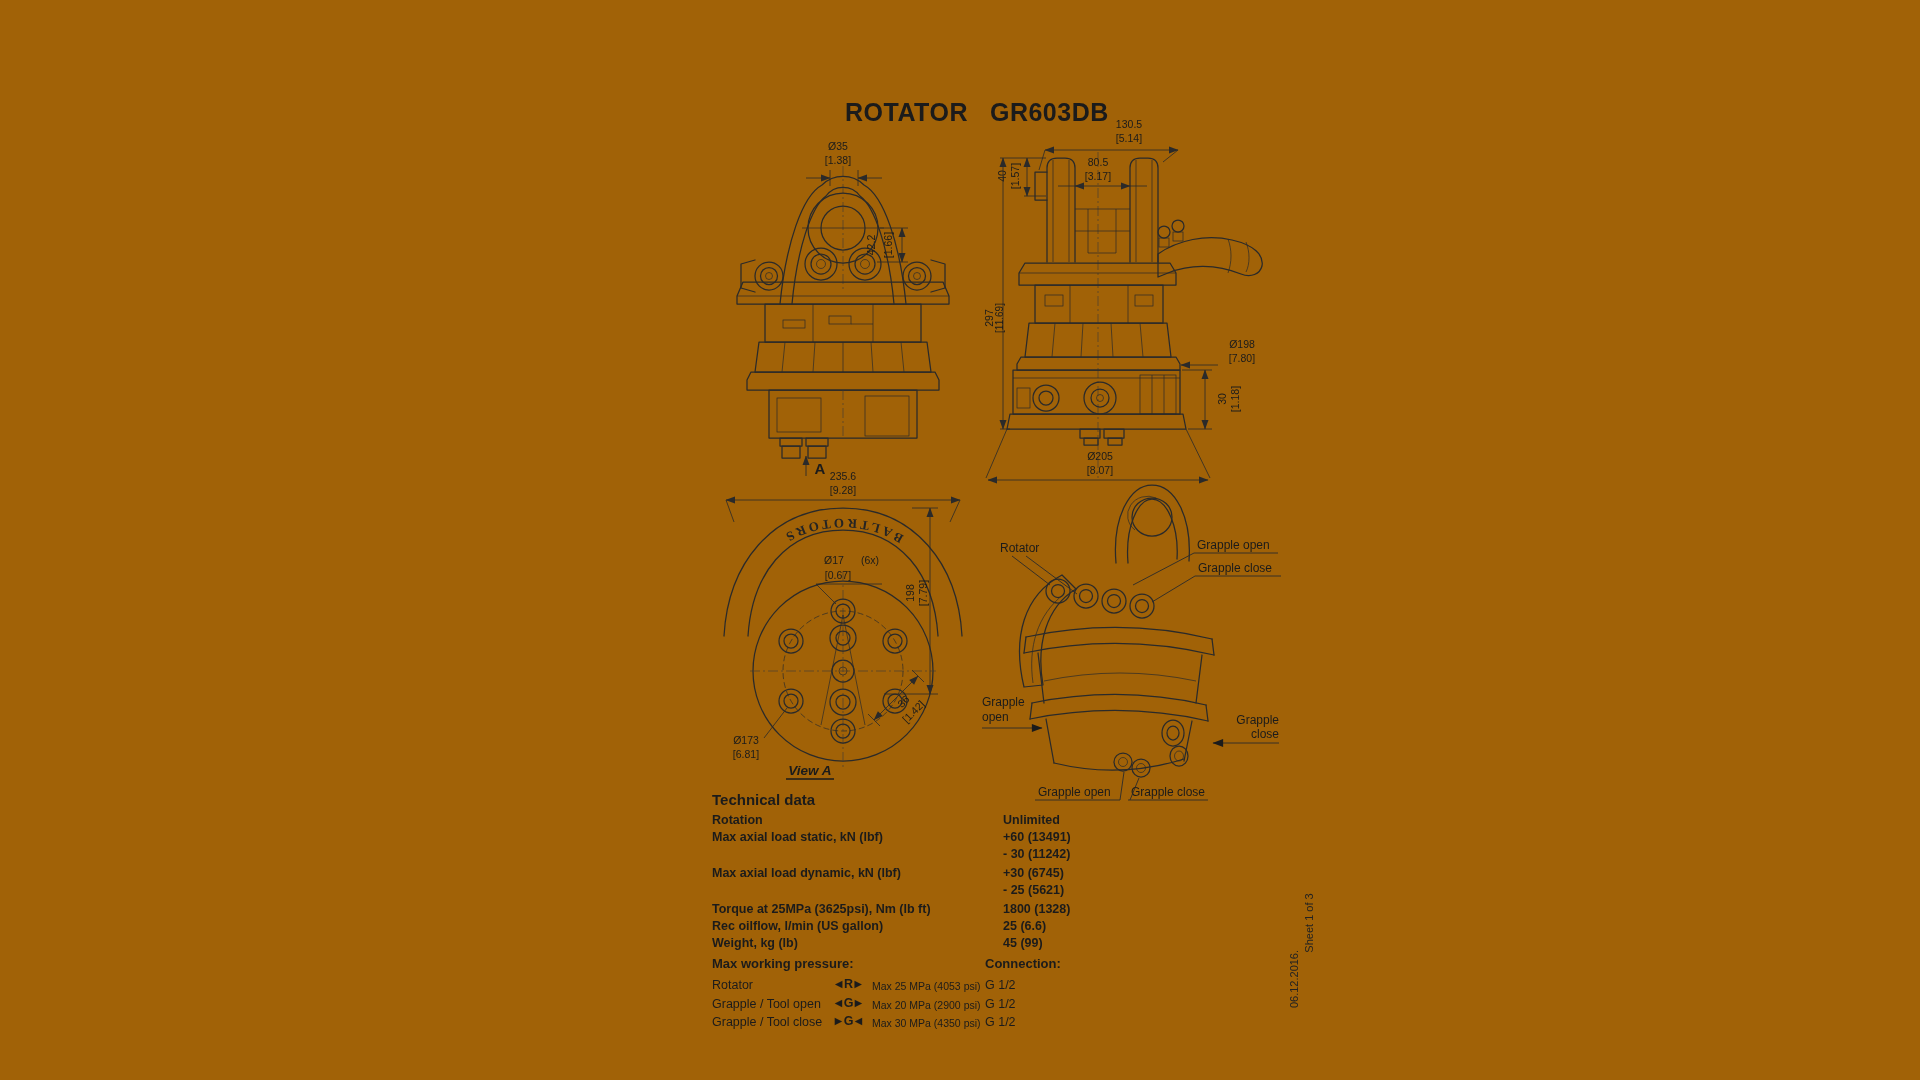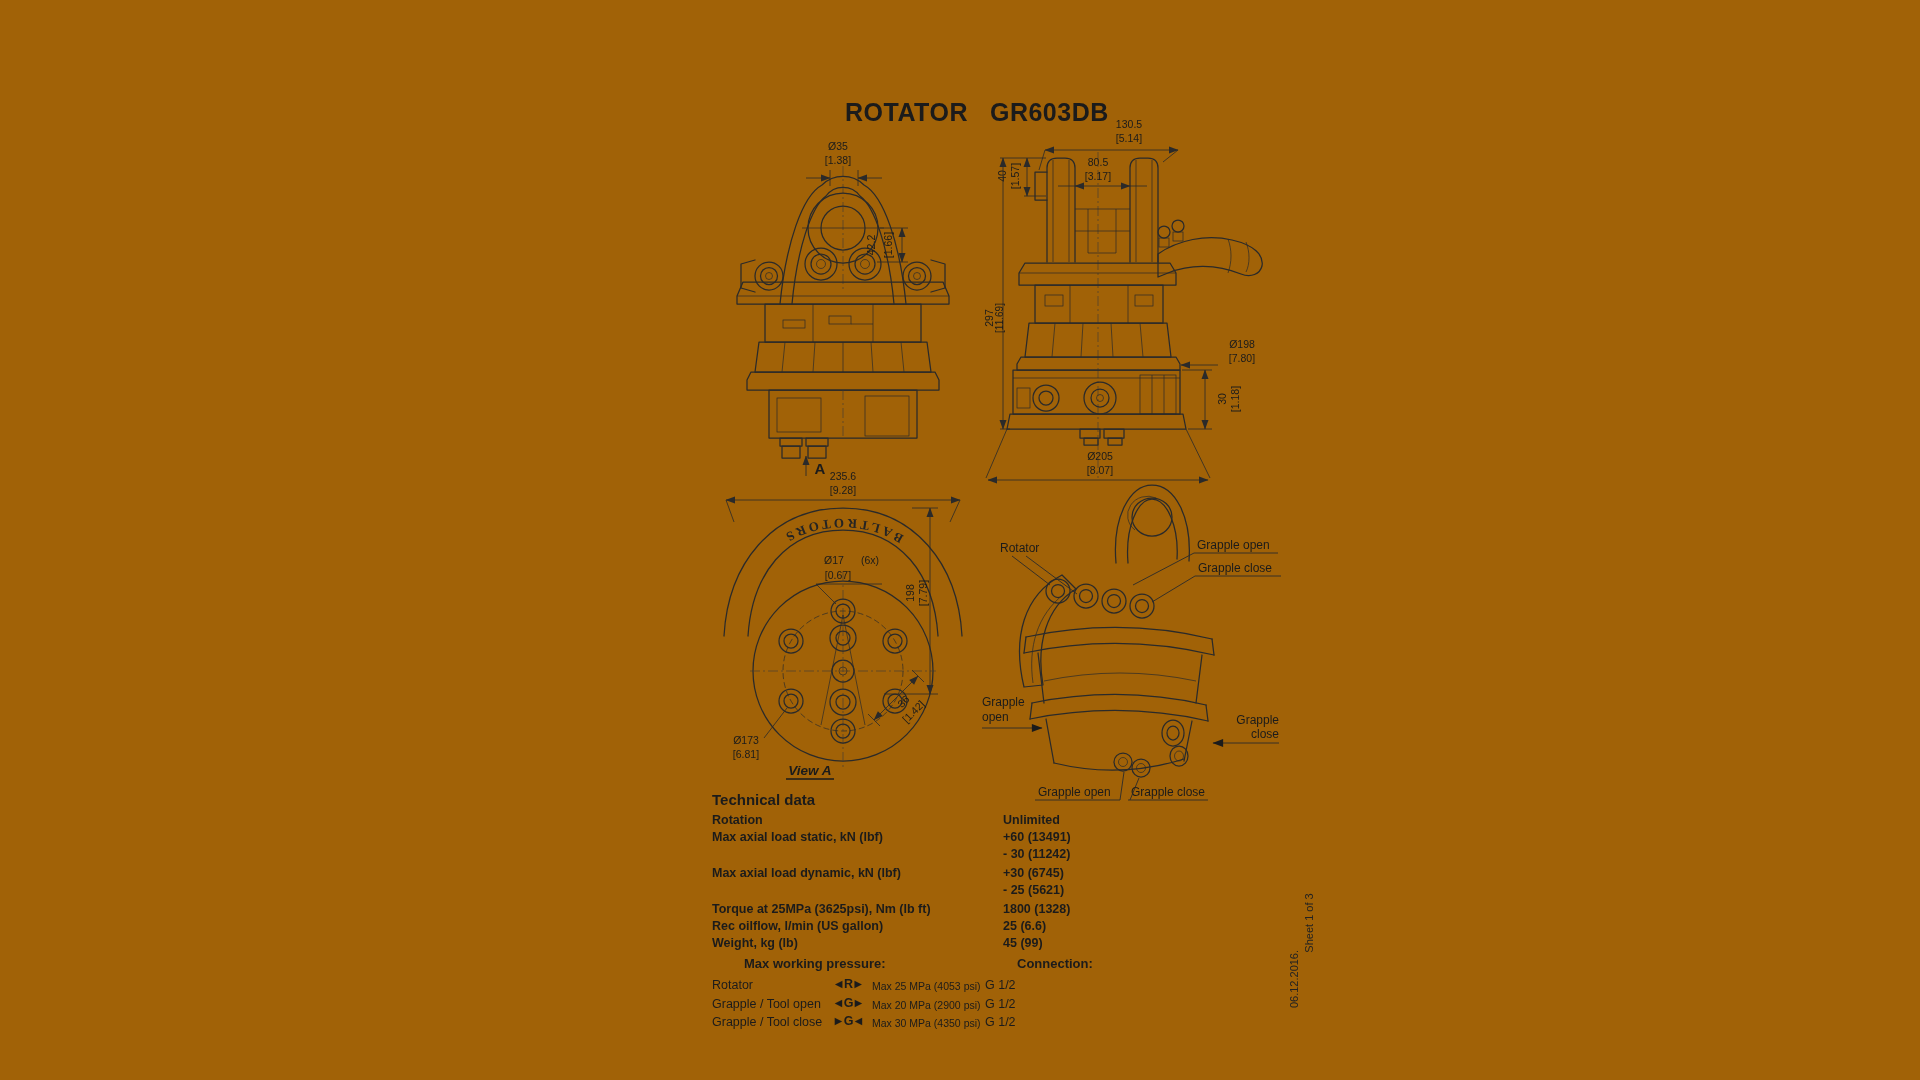--- a/index.html
+++ b/index.html
@@ -369,21 +369,21 @@
       <span class="lab">Rec oilflow, l/min (US gallon)</span>
       <span class="val">25 (6.6)</span>
     </div>
     <div class="trow">
       <span class="lab">Weight, kg (lb)</span>
       <span class="val">45 (99)</span>
     </div>
   </div>
 
   <div class="abs" style="left:712px;top:956px;width:420px;position:absolute;">
-    <div style="position:relative;height:21px;margin-left:32px;">
+    <div style="position:relative;height:21px;">
       <span class="bold13" style="position:absolute;left:0;">Max working pressure:</span>
       <span class="bold13" style="position:absolute;left:273px;">Connection:</span>
     </div>
     <div class="prow">
       <span class="lab">Rotator</span>
       <span class="sym">◄R►</span>
       <span class="pres">Max 25 MPa (4053 psi)</span>
       <span class="conn">G 1/2</span>
     </div>
     <div class="prow">

